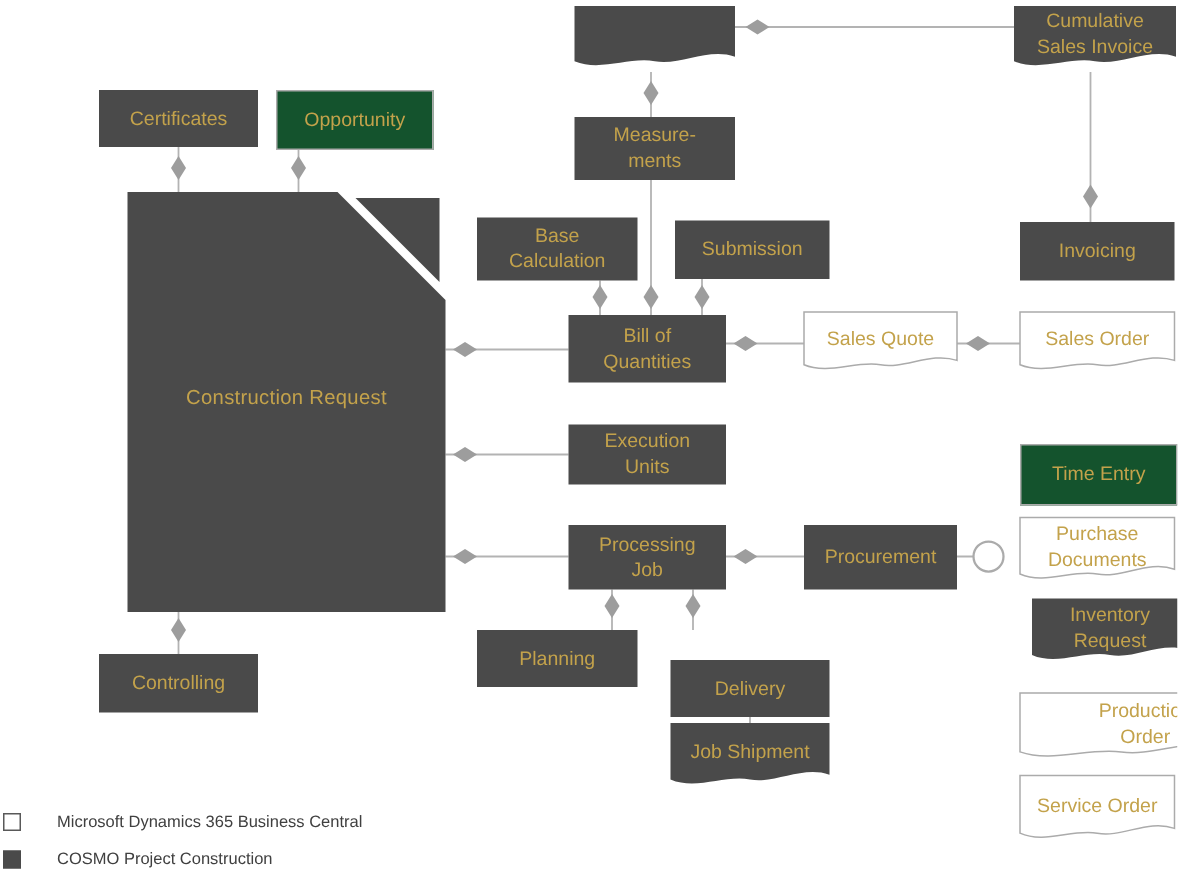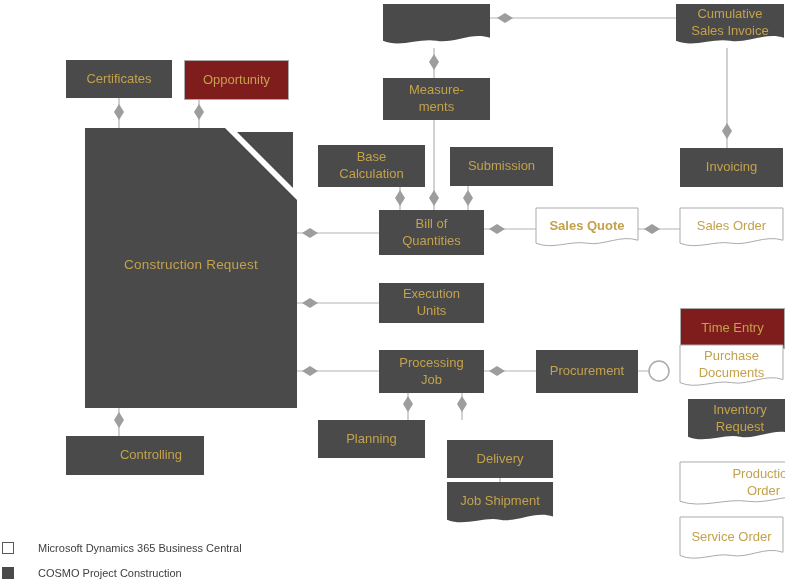--- a/index.html
+++ b/index.html
@@ -32,21 +32,21 @@
     white-space: pre-line;
     font-size: 13px;
     line-height: 1.28;
     color: #c3a24b;
     position: relative;
     z-index: 2;
     padding: 0 4px;
   }
 
   .rect.dark { background: #4a4a4a; }
-  .rect.light { background: #7f1d1d; border: 1px solid #ababab; }
+  .rect.light { background: #14532d; border: 1px solid #ababab; }
 
   .doc svg.shape {
     position: absolute;
     left: 0; top: 0;
     width: 100%; height: 100%;
     z-index: 0;
     overflow: visible;
   }
   .doc.dark .shape-path { fill: #4a4a4a; stroke: none; }
   .doc.light .shape-path { fill: #ffffff; stroke: #ababab; stroke-width: 1; }
@@ -163,40 +163,40 @@
       <path class="shape-path" d="M152,4 H208 V60 Z"></path>
     </svg>
     <span class="label">Construction Request</span>
   </div>
 
   <div class="node rect dark" id="node-bill-of-quantities" style="left:379px; top:210px; width:105px; height:45px;">
     <span class="label">Bill of
 Quantities</span>
   </div>
 
-  <div class="node doc light" id="node-sales-quote" style="left:536px; top:208px; width:102px; height:43px;font-weight:bold;">
+  <div class="node doc light" id="node-sales-quote" style="left:536px; top:208px; width:102px; height:43px;">
     <svg class="shape" viewBox="0 0 100 44" preserveAspectRatio="none">
         <path class="shape-path" vector-effect="non-scaling-stroke" d="M0,0 H100 V33 C83,27 66,39 50,36 C34,33 16,43 0,36 Z"></path>
       </svg>
     <span class="label">Sales Quote</span>
   </div>
 
   <div class="node doc light" id="node-sales-order" style="left:680px; top:208px; width:103px; height:43px;">
     <svg class="shape" viewBox="0 0 100 44" preserveAspectRatio="none">
         <path class="shape-path" vector-effect="non-scaling-stroke" d="M0,0 H100 V33 C83,27 66,39 50,36 C34,33 16,43 0,36 Z"></path>
       </svg>
     <span class="label">Sales Order</span>
   </div>
 
   <div class="node rect dark" id="node-execution-units" style="left:379px; top:283px; width:105px; height:40px;">
     <span class="label">Execution
 Units</span>
   </div>
 
-  <div class="node rect light" id="node-time-entry" style="left:680px; top:296px; width:103px; height:39px;margin-top:12px;">
+  <div class="node rect light" id="node-time-entry" style="left:680px; top:296px; width:103px; height:39px;">
     <span class="label">Time Entry</span>
   </div>
 
   <div class="node rect dark" id="node-processing-job" style="left:379px; top:350px; width:105px; height:43px;">
     <span class="label">Processing
 Job</span>
   </div>
 
   <div class="node rect dark" id="node-procurement" style="left:536px; top:350px; width:102px; height:43px;">
     <span class="label">Procurement</span>
@@ -227,21 +227,21 @@
   </div>
 
   <div class="node doc light" id="node-production-order" style="left:680px; top:462px; width:103px; height:48px;padding-left:32px;">
     <svg class="shape" viewBox="0 0 100 44" preserveAspectRatio="none">
         <path class="shape-path" vector-effect="non-scaling-stroke" d="M0,0 H100 V33 C83,27 66,39 50,36 C34,33 16,43 0,36 Z"></path>
       </svg>
     <span class="label">Production
 Order</span>
   </div>
 
-  <div class="node rect dark" id="node-controlling" style="left:66px; top:436px; width:106px; height:39px;padding-left:32px;">
+  <div class="node rect dark" id="node-controlling" style="left:66px; top:436px; width:106px; height:39px;">
     <span class="label">Controlling</span>
   </div>
 
   <div class="node doc dark" id="node-job-shipment" style="left:447px; top:482px; width:106px; height:46px;">
     <svg class="shape" viewBox="0 0 100 44" preserveAspectRatio="none">
         <path class="shape-path" d="M0,0 H100 V33 C83,27 66,39 50,36 C34,33 16,43 0,36 Z"></path>
       </svg>
     <span class="label">Job Shipment</span>
   </div>
 

